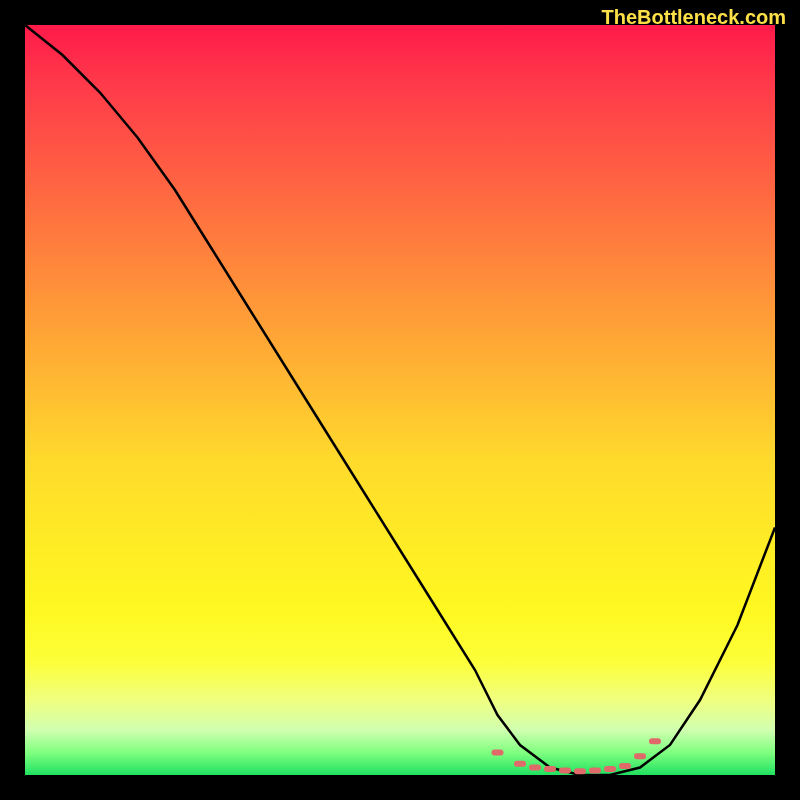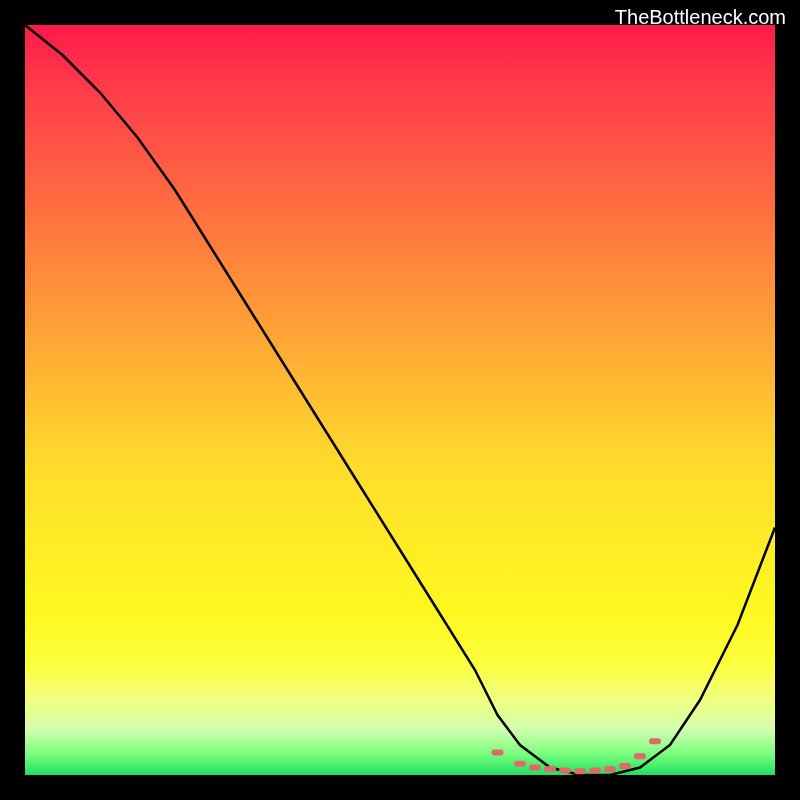--- a/index.html
+++ b/index.html
@@ -7,23 +7,23 @@
     width: 800px;
     height: 800px;
     background: #000;
     position: relative;
     font-family: Arial, sans-serif;
   }
   .watermark {
     position: absolute;
     top: 6px;
     right: 14px;
-    color: #ffffff;
+    color: #fde047;
     font-size: 20px;
-    font-weight: normal;
+    font-weight: bold;
     z-index: 10;
   }
   .chart-area {
     position: absolute;
     left: 25px;
     top: 25px;
     width: 750px;
     height: 750px;
     background: linear-gradient(to bottom,
       #ff1a4a 0%,

